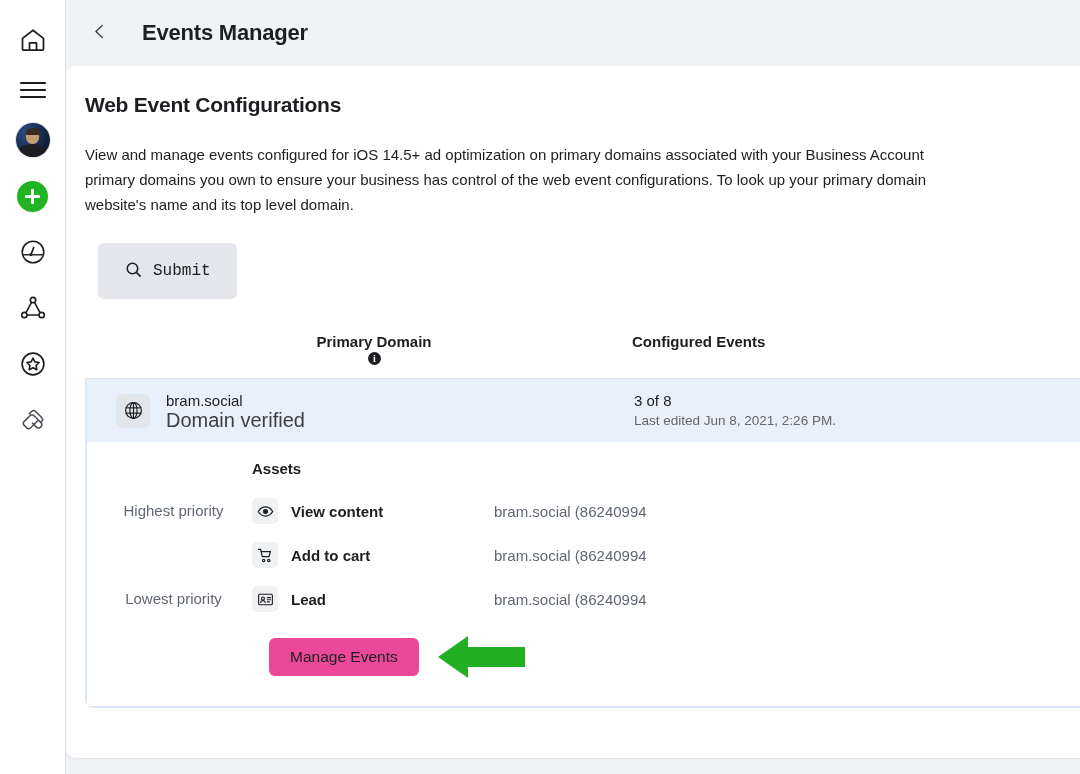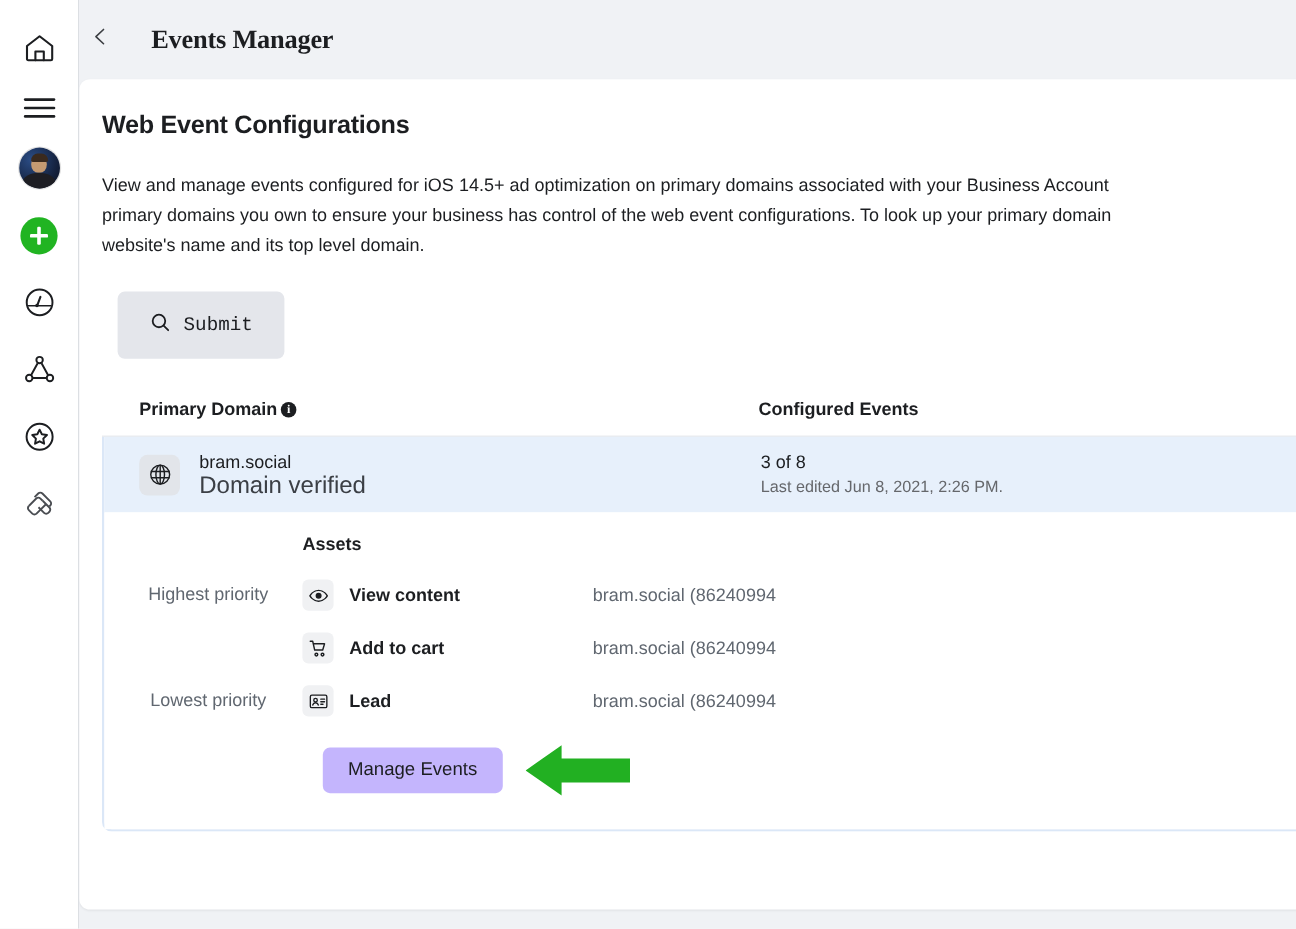--- a/index.html
+++ b/index.html
@@ -116,21 +116,21 @@
     height: 774px;
     position: relative;
     overflow: hidden;
     background: #f0f2f5;
   }
 
   .topbar {
     height: 66px;
     display: flex;
     align-items: center;
-    font-family: Liberation Serif, serif;
+    padding-left: 16px;
   }
 
   .back-btn {
     width: 34px;
     height: 34px;
     display: flex;
     align-items: center;
     justify-content: center;
     cursor: pointer;
     border-radius: 50%;
@@ -241,20 +241,21 @@
     padding: 0 10px 13px 31px;
     border-bottom: 1px solid #e4e6eb;
   }
   .th {
     font-size: 15px;
     font-weight: bold;
     color: #1c1e21;
     display: flex;
     align-items: center;
     gap: 2px;
+    flex-direction: column;
   }
   .th-domain { width: 516px; }
 
   .info-dot {
     display: inline-flex;
     width: 13px;
     height: 13px;
     border-radius: 50%;
     background: #1c1e21;
     color: #fff;
@@ -383,21 +384,21 @@
     align-items: center;
     margin-top: 13px;
     padding-left: 153px;
   }
 
   .manage-btn {
     height: 38px;
     padding: 0 21px;
     border: 0;
     border-radius: 6px;
-    background: #c4b5fd;
+    background: #ec4899;
     font-size: 15.5px;
     color: #1c1e21;
     cursor: pointer;
     font-family: "Liberation Sans", sans-serif;
   }
 
   .arrow-annotation {
     margin-left: 19px;
     display: flex;
     align-items: center;

